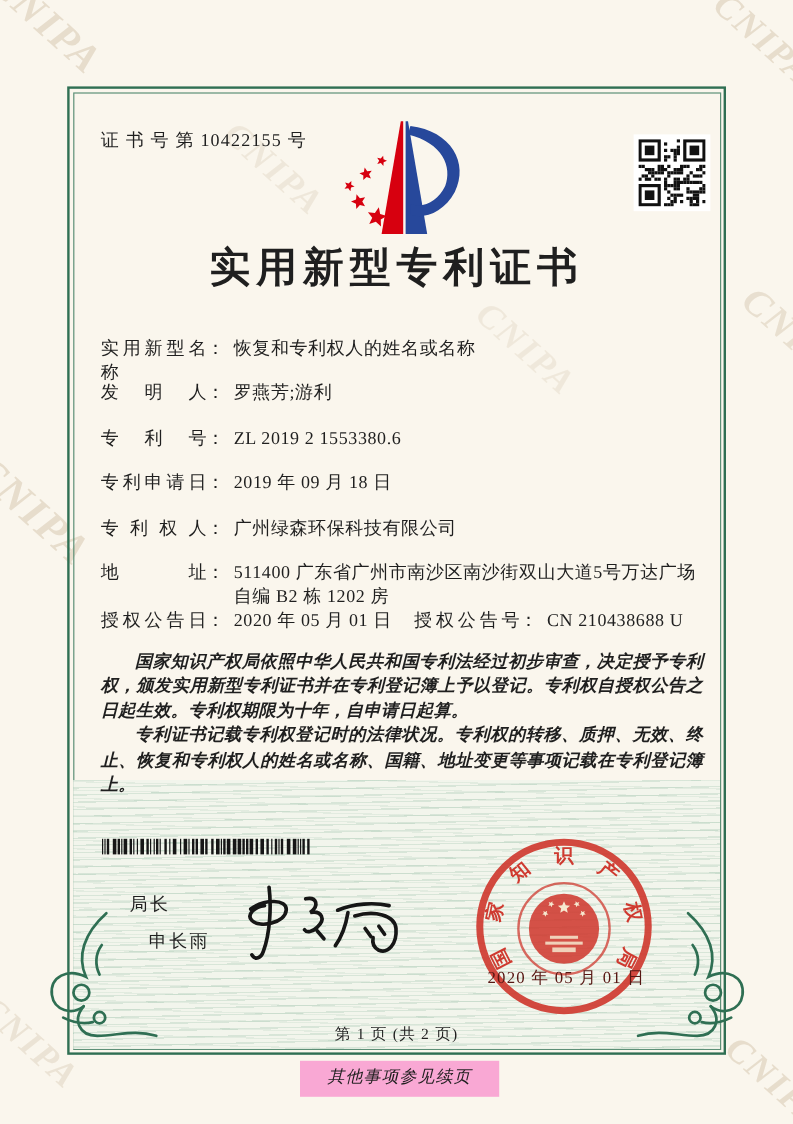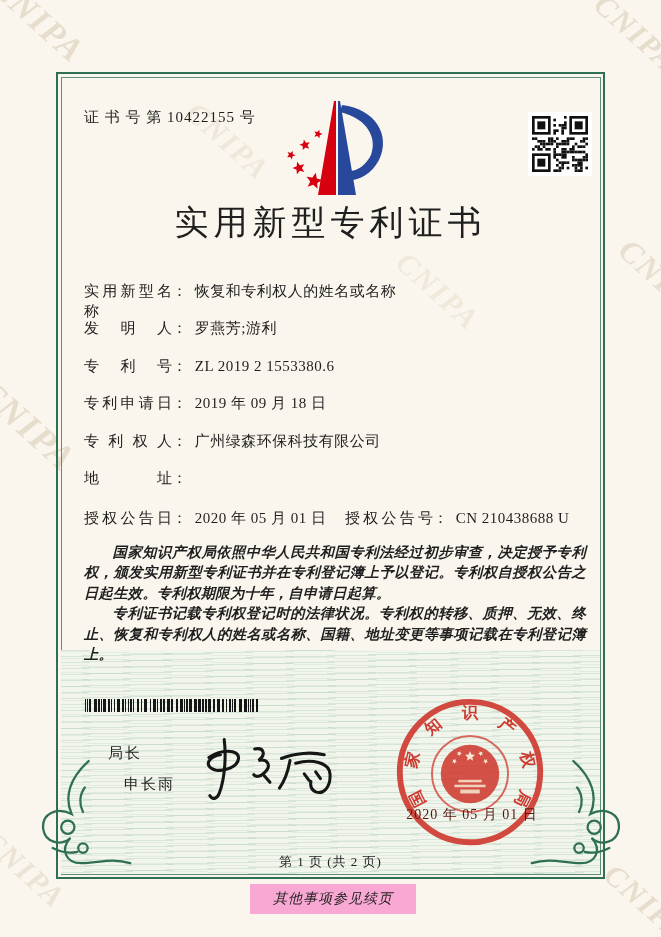--- a/index.html
+++ b/index.html
@@ -33,21 +33,21 @@
       repeating-linear-gradient(178.6deg, rgba(110,165,135,.20) 0 1.2px, rgba(110,165,135,0) 1.2px 6px),
       repeating-linear-gradient(181.4deg, rgba(110,165,135,.12) 0 1px, rgba(110,165,135,0) 1px 7px),
       #f2f5ec;
   }
   .abs{position:absolute; z-index:3;}
   .cert-no{left:84px; top:108px; font-size:15px; letter-spacing:1px;}
   .logo{left:272px; top:98px;}
   .qr-box{left:528px; top:112px; width:64px; height:64px; background:#fff; padding:4px;}
   .title{
     left:56px; top:200px; width:549px; text-align:center;
-    font-size:34px; font-weight:normal; letter-spacing:5px;
+    font-size:34px; font-weight:bold; letter-spacing:5px;
   }
   .row{left:84px; width:505px; font-size:15px; line-height:20px;}
   .flabel{
     display:inline-block; width:88px; text-align:justify; text-align-last:justify;
     vertical-align:top;
   }
   .colon{display:inline-block; vertical-align:top;}
   .fvalue{display:inline-block; vertical-align:top; margin-left:4px; letter-spacing:.5px;}
   .stack span{display:block;}
   .pair2{position:absolute; left:261px; top:0;}
@@ -258,20 +258,24 @@
 <div class="abs row" style="top:393px">
   <span class="flabel">专利申请日</span><span class="colon">：</span>
   <span class="fvalue">2019 年 09 月 18 日</span>
 </div>
 <div class="abs row" style="top:431px">
   <span class="flabel">专利权人</span><span class="colon">：</span>
   <span class="fvalue">广州绿森环保科技有限公司</span>
 </div>
 <div class="abs row" style="top:468px">
   <span class="flabel">地址</span><span class="colon">：</span>
+  <span class="fvalue stack">
+    <span>511400 广东省广州市南沙区南沙街双山大道5号万达广场</span>
+    <span>自编 B2 栋 1202 房</span>
+  </span>
 </div>
 <div class="abs row" style="top:508px">
   <span class="flabel">授权公告日</span><span class="colon">：</span>
   <span class="fvalue">2020 年 05 月 01 日</span>
   <span class="pair2">
     <span class="flabel">授权公告号</span><span class="colon">：</span>
     <span class="fvalue">CN 210438688 U</span>
   </span>
 </div>
 

